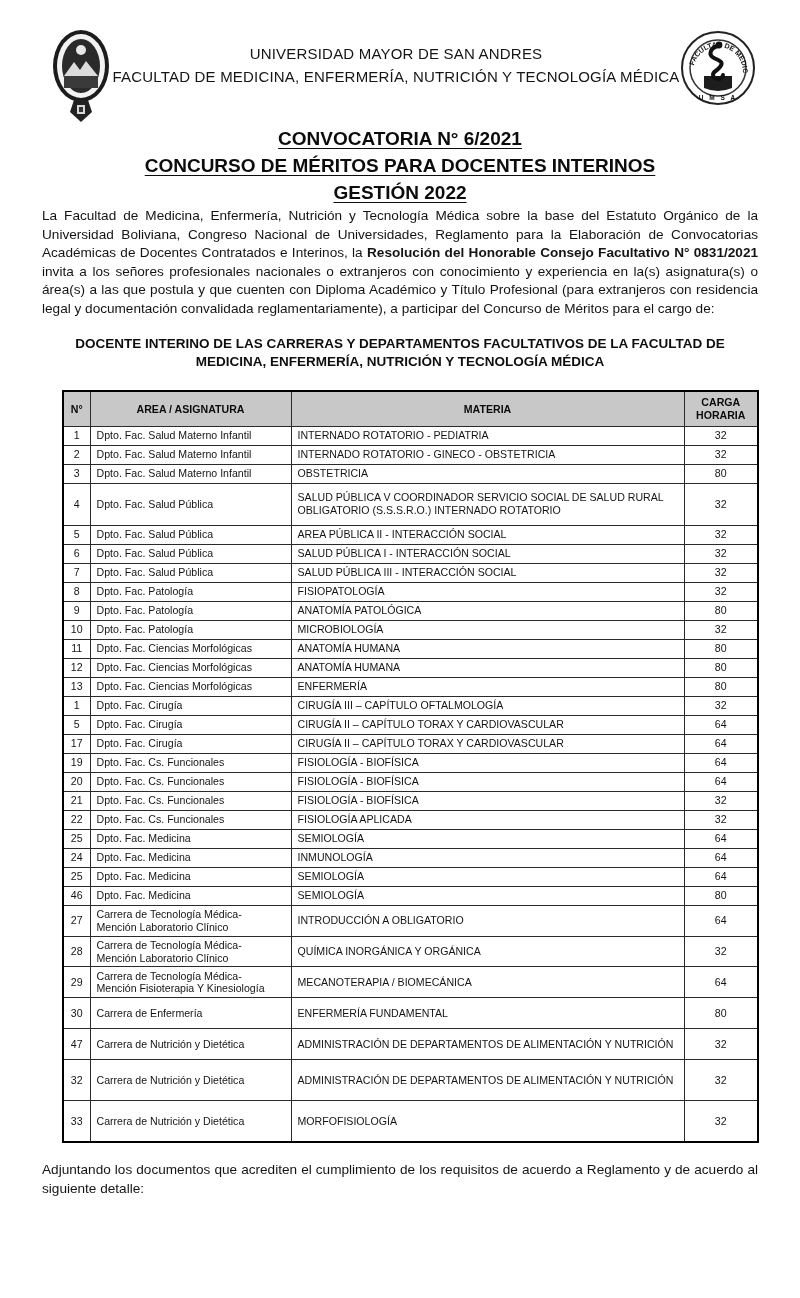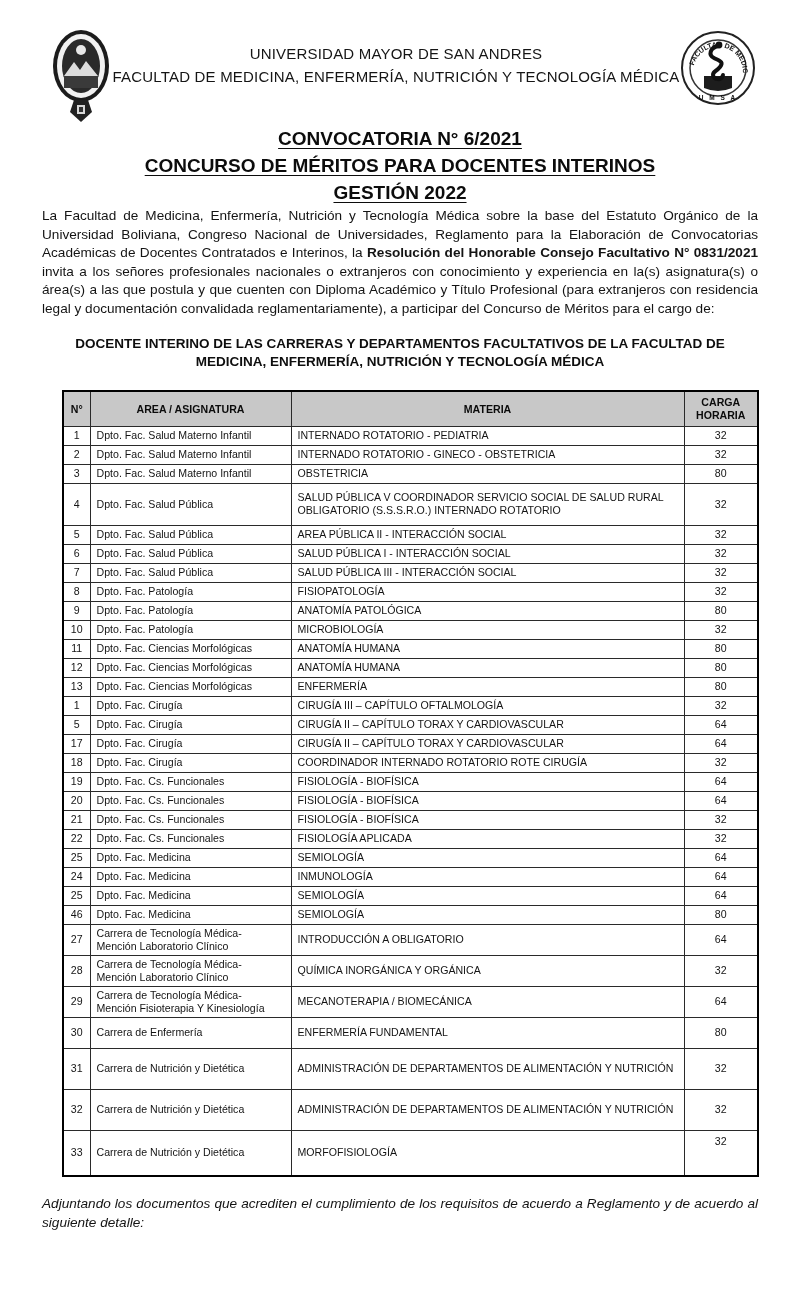--- a/index.html
+++ b/index.html
@@ -49,21 +49,21 @@
   td.n { text-align: center; padding: 2px 1px; }
   td.carga { text-align: center; }
   tbody tr { height: 19px; }
   tbody tr:nth-child(4) { height: 42px; }
   tbody tr:nth-child(27), tbody tr:nth-child(28), tbody tr:nth-child(29) { height: 31px; }
   tbody tr:nth-child(30), tbody tr:nth-child(31) { height: 41px; margin-top: 11px; }
   tbody tr:nth-child(32), tbody tr:nth-child(33) { height: 46px; }
   tbody tr:nth-child(32) td.carga, tbody tr:nth-child(33) td.carga { vertical-align: top; padding-top: 4px; }
 
   
-  .closing { margin-top: 18px; font-size: 13.6px; line-height: 1.37; text-align: justify; color: #141414; font-style: italic; }
+  .closing { margin-top: 18px; font-size: 13.6px; line-height: 1.37; text-align: justify; color: #141414; }
 </style>
 </head>
 <body>
 
 <div class="page">
 
   <div class="header">
     <div class="seal-left">
       <svg viewBox="0 0 62 96" width="62" height="96" aria-hidden="true">
         <ellipse cx="31" cy="38" rx="28" ry="36" fill="#1c1c1c"></ellipse>
@@ -220,26 +220,20 @@
           <td class="materia">CIRUGÍA II – CAPÍTULO TORAX Y CARDIOVASCULAR</td>
           <td class="carga">64</td>
         </tr>
         <tr>
           <td class="n">17</td>
           <td class="area">Dpto. Fac. Cirugía</td>
           <td class="materia">CIRUGÍA II – CAPÍTULO TORAX Y CARDIOVASCULAR</td>
           <td class="carga">64</td>
         </tr>
         <tr>
-          <td class="n">18</td>
-          <td class="area">Dpto. Fac. Cirugía</td>
-          <td class="materia">COORDINADOR INTERNADO ROTATORIO ROTE CIRUGÍA</td>
-          <td class="carga">32</td>
-        </tr>
-        <tr>
           <td class="n">19</td>
           <td class="area">Dpto. Fac. Cs. Funcionales</td>
           <td class="materia">FISIOLOGÍA - BIOFÍSICA</td>
           <td class="carga">64</td>
         </tr>
         <tr>
           <td class="n">20</td>
           <td class="area">Dpto. Fac. Cs. Funcionales</td>
           <td class="materia">FISIOLOGÍA - BIOFÍSICA</td>
           <td class="carga">64</td>
@@ -298,21 +292,21 @@
           <td class="materia">MECANOTERAPIA / BIOMECÁNICA</td>
           <td class="carga">64</td>
         </tr>
         <tr>
           <td class="n">30</td>
           <td class="area">Carrera de Enfermería</td>
           <td class="materia">ENFERMERÍA FUNDAMENTAL</td>
           <td class="carga">80</td>
         </tr>
         <tr>
-          <td class="n">31</td>
+          <td class="n">47</td>
           <td class="area">Carrera de Nutrición y Dietética</td>
           <td class="materia">ADMINISTRACIÓN DE DEPARTAMENTOS DE ALIMENTACIÓN Y NUTRICIÓN</td>
           <td class="carga">32</td>
         </tr>
         <tr>
           <td class="n">32</td>
           <td class="area">Carrera de Nutrición y Dietética</td>
           <td class="materia">ADMINISTRACIÓN DE DEPARTAMENTOS DE ALIMENTACIÓN Y NUTRICIÓN</td>
           <td class="carga">32</td>
         </tr>

